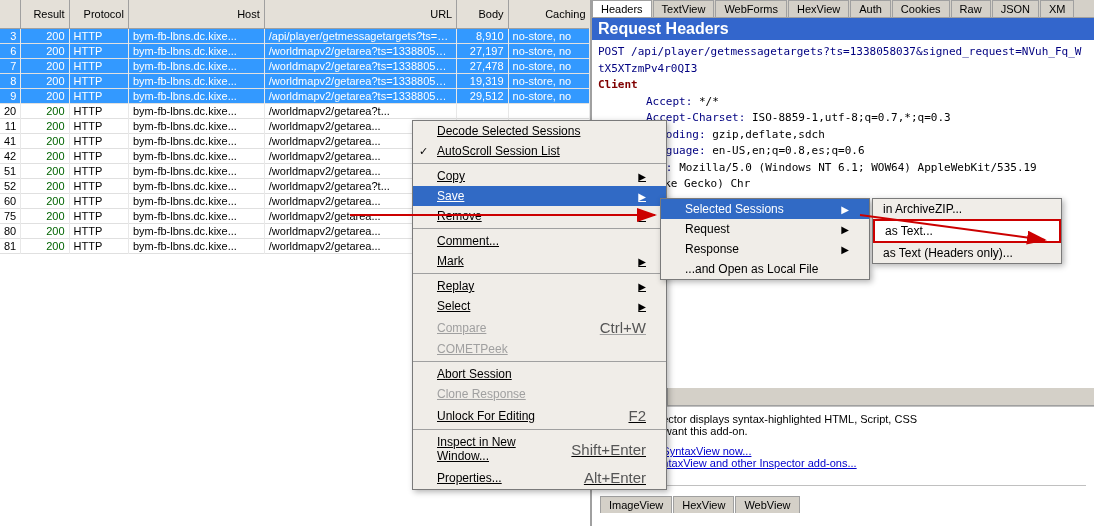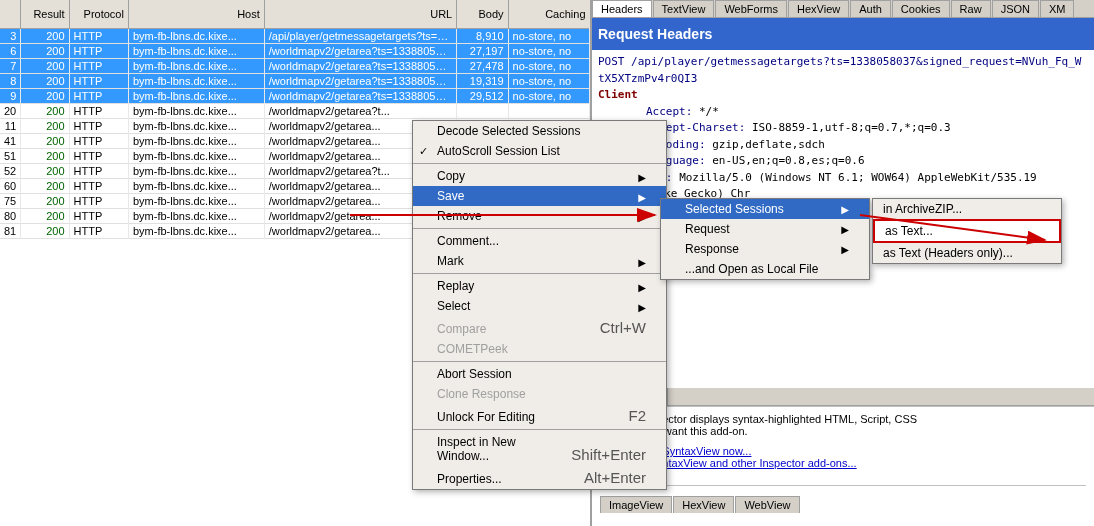--- a/index.html
+++ b/index.html
@@ -113,22 +113,22 @@
       border-bottom: 1px solid #fff;
       margin-bottom: -1px;
       z-index: 1;
     }
 
     
     .req-headers-title {
       background: #3366cc;
       color: #fff;
       font-weight: bold;
-      padding: 8px 6px;
-      font-size: 14px;
+      padding: 2px 6px;
+      font-size: 16px;
     }
 
     .req-content {
       padding: 4px 6px;
       font-size: 11px;
       line-height: 1.5;
       font-family: monospace;
       color: #000;
     }
 
@@ -159,21 +159,22 @@
       z-index: 100;
     }
 
     .menu-item {
       padding: 3px 20px 3px 24px;
       font-size: 12px;
       cursor: pointer;
       position: relative;
       display: flex;
       justify-content: space-between;
-      align-items: flex-end;
+      align-items: center;
+      text-decoration: underline;
     }
 
     .menu-item:hover, .menu-item.hovered {
       background: #316ac5;
       color: #fff;
     }
 
     .menu-item.disabled {
       color: #a0a0a0;
       cursor: default;
@@ -367,20 +368,29 @@
         <tr>
       <td class="num">41</td>
       <td class="num status-200">200</td>
       <td>HTTP</td>
       <td style="max-width:130px;overflow:hidden;text-overflow:ellipsis;">bym-fb-lbns.dc.kixe...</td>
       <td style="max-width:160px;overflow:hidden;text-overflow:ellipsis;">/worldmapv2/getarea...</td>
       <td class="num"></td>
       <td></td>
     </tr>
         <tr>
+      <td class="num">42</td>
+      <td class="num status-200">200</td>
+      <td>HTTP</td>
+      <td style="max-width:130px;overflow:hidden;text-overflow:ellipsis;">bym-fb-lbns.dc.kixe...</td>
+      <td style="max-width:160px;overflow:hidden;text-overflow:ellipsis;">/worldmapv2/getarea...</td>
+      <td class="num"></td>
+      <td></td>
+    </tr>
+        <tr>
       <td class="num">51</td>
       <td class="num status-200">200</td>
       <td>HTTP</td>
       <td style="max-width:130px;overflow:hidden;text-overflow:ellipsis;">bym-fb-lbns.dc.kixe...</td>
       <td style="max-width:160px;overflow:hidden;text-overflow:ellipsis;">/worldmapv2/getarea...</td>
       <td class="num"></td>
       <td></td>
     </tr>
         <tr>
       <td class="num">52</td>

